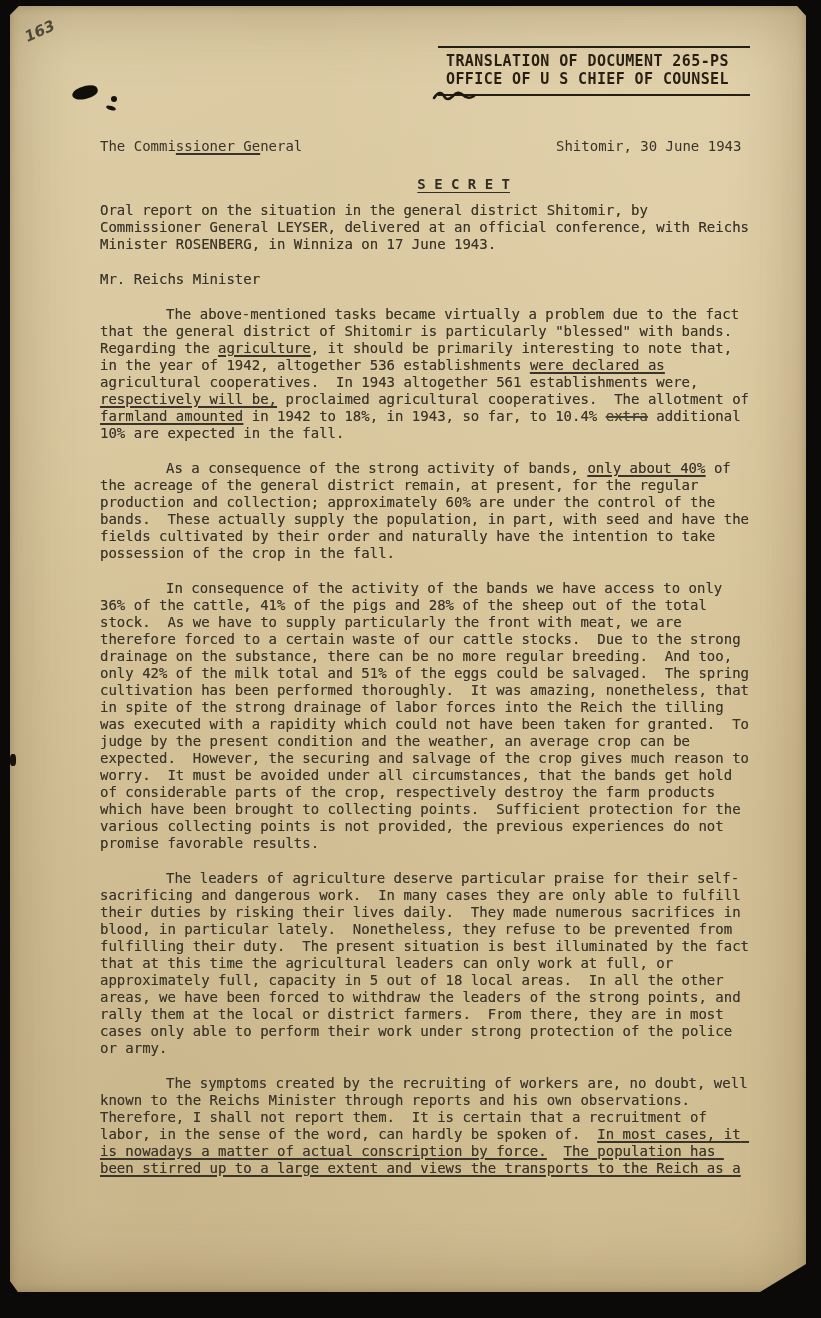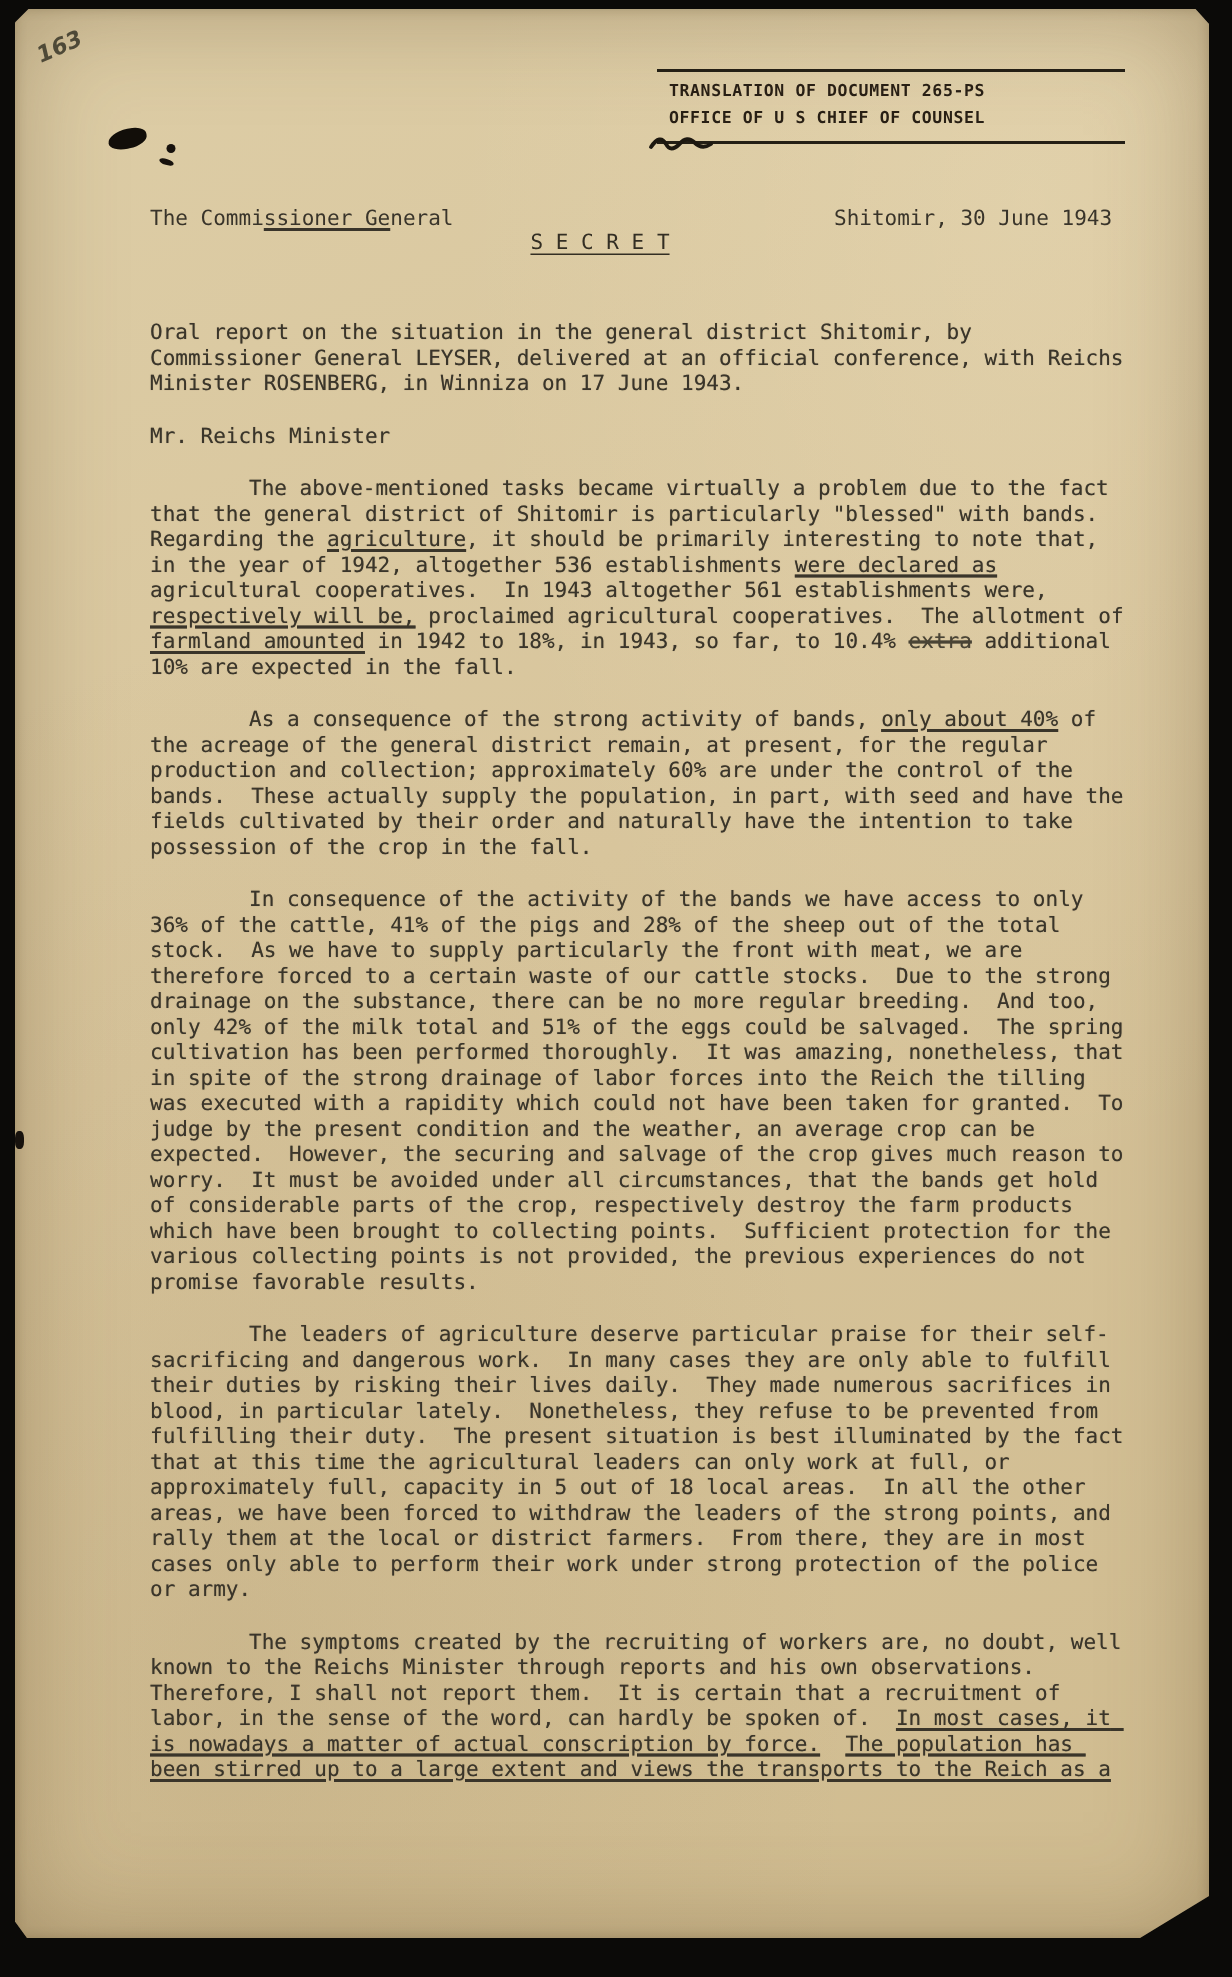--- a/index.html
+++ b/index.html
@@ -27,43 +27,43 @@
     transform: rotate(-24deg);
     font-family: "DejaVu Sans", sans-serif;
     font-style: italic; font-weight: bold;
     font-size: 15px; color: #4e4937;
   }
   .stamp {
     position: absolute; top: 40px; right: 56px; width: 312px;
     border-top: 2px solid #241f15;
     border-bottom: 2px solid #241f15;
     padding: 4px 2px 6px 8px;
-    font-weight: bold; font-size: 11px; line-height: 18px;
+    font-weight: bold; font-size: 15px; line-height: 18px;
     letter-spacing: .4px; color: #281f14;
   }
   .scribble {
     position: absolute; top: 82px; right: 330px;
     width: 44px; height: 16px;
   }
   .header-row { position: absolute; top: 132px; left: 90px; right: 58px; font-size: 14px; }
   .sender { position: absolute; left: 0; top: 0; white-space: pre; }
   .dateline { position: absolute; left: 456px; top: 0; white-space: pre; text-align: right; }
   .classification {
-    position: absolute; top: 148px; left: 280px; width: 220px;
-    text-align: center; font-weight: normal; font-size: 14px;
+    position: absolute; top: 170px; left: 280px; width: 220px;
+    text-align: right; font-weight: bold; font-size: 14px;
     text-decoration: underline; text-underline-offset: 3px;
     color: #332e23;
   }
   .doc-body {
     position: absolute; top: 196px; left: 90px; width: 652px;
     font-size: 14px; line-height: 17px;
     color: #3a352a;
     text-shadow: 0 0 .5px rgba(58,53,42,.55);
   }
-  .para { margin: 12px 0 18px 0; white-space: pre-wrap; }
+  .para { margin: 0 0 18px 0; white-space: pre-wrap; }
   .para.indent { text-indent: 66px; }
   .task-list { margin: 0 0 18px 86px; }
   .task-item { padding-left: 36px; text-indent: -36px; white-space: pre-wrap; }
   .u { text-decoration: underline; text-underline-offset: 2px; text-decoration-thickness: 1.5px; }
   .strike { text-decoration: line-through; text-decoration-thickness: 2px; color: #4a4435; text-align: center; }
   .speck { position: absolute; background: #17120d; }
   .speck-blob { left: 62px; top: 80px; width: 26px; height: 13px; border-radius: 60% 45% 55% 50%; transform: rotate(-12deg); background: #120e09; }
   .speck-dot { left: 101px; top: 90px; width: 6px; height: 6px; border-radius: 50%; }
   .speck-edge { left: 0px; top: 748px; width: 6px; height: 12px; border-radius: 40%; }
   .speck-top { left: 96px; top: 100px; width: 10px; height: 4px; border-radius: 50%; transform: rotate(18deg); }

